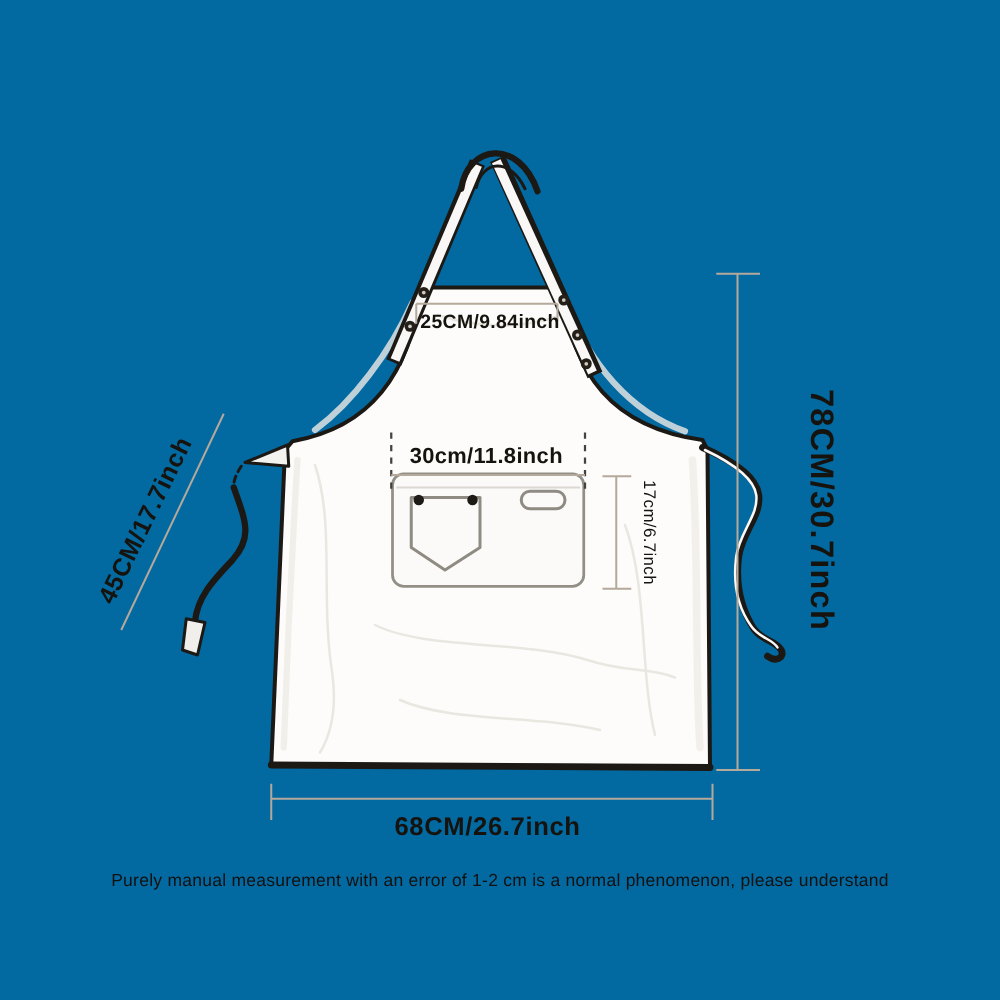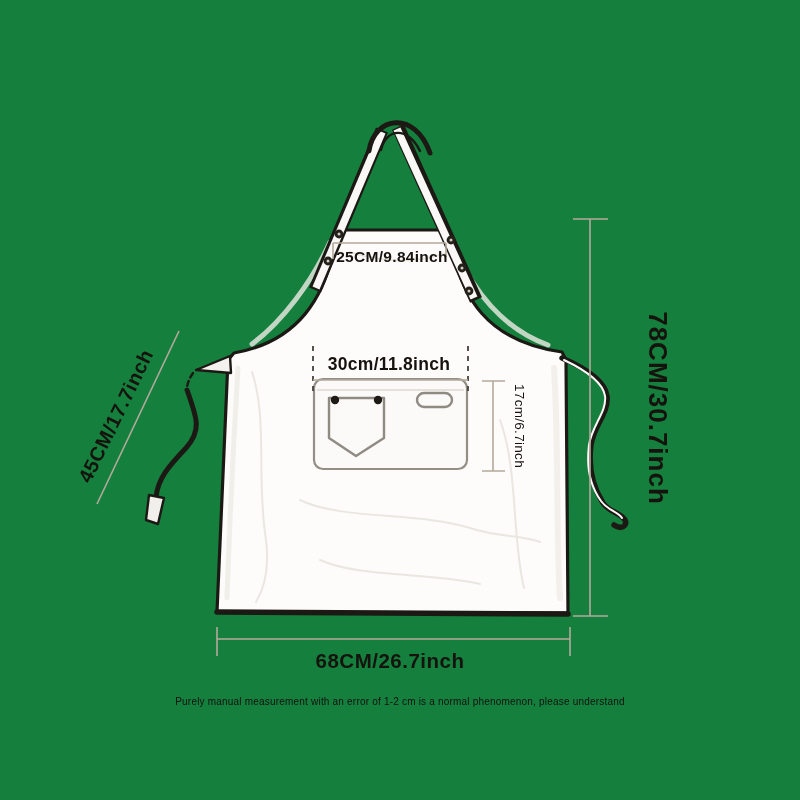--- a/index.html
+++ b/index.html
@@ -1,34 +1,34 @@
 <!DOCTYPE html>
 <html><head>
 <meta charset="utf-8">
 <style>
   html,body{margin:0;padding:0;background:#ffffff;}
-  .stage{position:relative;width:800px;height:800px;background:#15803d;overflow:hidden;
+  .stage{position:relative;width:800px;height:800px;background:#0369a1;overflow:hidden;
          font-family:"Liberation Sans", sans-serif;}
   svg{position:absolute;left:0;top:0;}
   .outline{fill:#fdfcfb;stroke:#1c1915;stroke-width:3.2;stroke-linejoin:round;}
   .sketch{fill:none;stroke:#1c1915;stroke-linecap:round;}
   .wrinkle{fill:none;stroke:#eae7e1;stroke-width:2;stroke-linecap:round;}
   .shade{fill:none;stroke:#eeebe6;stroke-linecap:round;}
   .dim{fill:none;stroke:#b4a99b;stroke-width:1.6;}
   .dashline{fill:none;stroke:#45413c;stroke-width:1.8;stroke-dasharray:5 5;}
   .pocketline{fill:#fbfaf8;stroke:#938f87;stroke-width:2.2;stroke-linejoin:round;}
   .lbl{fill:#16130e;font-family:"Liberation Sans", sans-serif;}
   .lbl-neck{font-size:15.5px;font-weight:600;letter-spacing:.3px;}
   .lbl-pocketw{font-size:17.5px;font-weight:600;letter-spacing:.3px;}
   .lbl-pocketh{font-size:13.5px;font-weight:500;letter-spacing:.3px;}
   .lbl-tie{font-size:20px;font-weight:700;letter-spacing:.5px;}
   .lbl-height{font-size:26px;font-weight:700;letter-spacing:1px;}
   .lbl-width{font-size:20.5px;font-weight:600;letter-spacing:.5px;}
   .disclaimer{position:absolute;left:0;top:696px;width:800px;text-align:center;
-              font-size:10px;color:#121110;letter-spacing:.2px;}
+              font-size:14px;color:#121110;letter-spacing:.2px;}
 </style>
 </head>
 <body>
 
 <div class="stage">
   <svg width="800" height="800" viewBox="0 0 800 800">
 
     <g>
       <path class="outline" d="M337,230 L449,230 C458,300 490,342 562,352 L566,360 L568,613 L217,612 L228,360 L234,353 C296,342 328,300 337,230 Z"></path>
 

